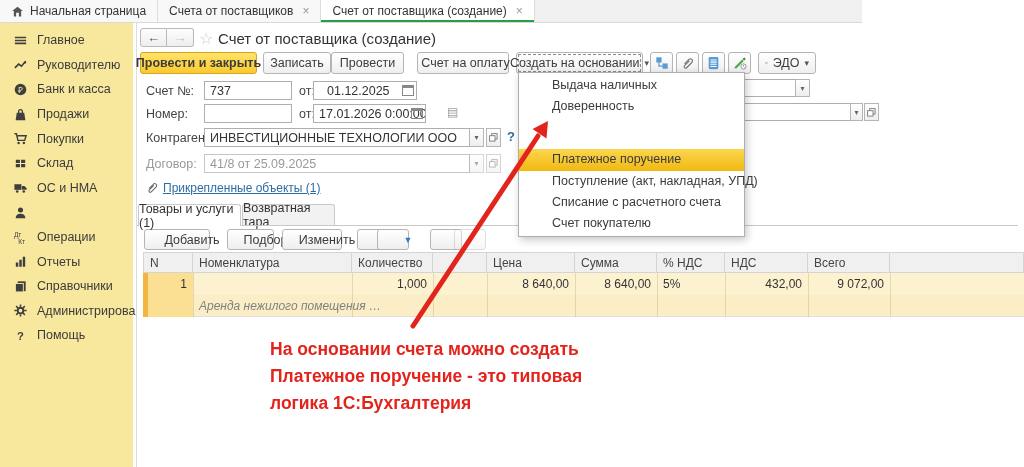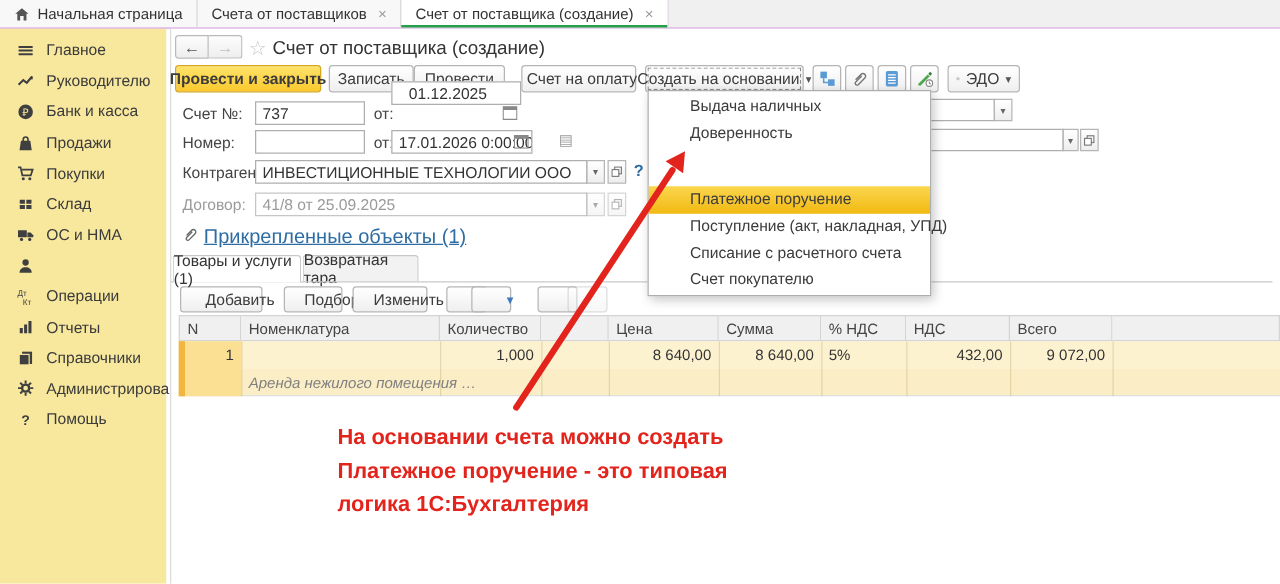--- a/index.html
+++ b/index.html
@@ -1,21 +1,21 @@
 <!DOCTYPE html>
 <html><head>
 <meta charset="utf-8">
 <style>
   * { margin:0; padding:0; box-sizing:border-box; }
   html,body { width:1024px; height:467px; overflow:hidden; }
   body { font-family:"Liberation Sans", sans-serif; background:#fff; position:relative; }
   .abs { position:absolute; }
 
   
-  .tabbar { position:absolute; left:0; top:0; width:1024px; height:23px; background:#d946ef; border-bottom:1px solid #d9d9d9; display:flex; }
+  .tabbar { position:absolute; left:0; top:0; width:862px; height:23px; background:#be185d; border-bottom:1px solid #d9d9d9; display:flex; }
   .tab { display:flex; align-items:center; gap:6px; padding:0 11px; font-size:12px; color:#333; background:#f8f8f8; border-right:1px solid #ddd; height:22px; white-space:nowrap; }
   .tab.active { background:#fff; box-shadow:inset 0 -2px 0 #24a148; }
   .tab .x { color:#999; font-size:12px; margin-left:3px; }
   .tabbar-rest { flex:1; background:#f0f0f0; }
 
   
   .sidebar { position:absolute; left:0; top:23px; width:133px; height:444px; background:#f8e89e; padding-top:5px; }
   .side-item { display:flex; align-items:center; gap:9px; height:24.6px; padding-left:13px; font-size:12.5px; color:#3b3b3b; }
   .side-item svg { width:15px; height:15px; flex:none; }
 
@@ -38,21 +38,21 @@
   .ibtn { position:absolute; top:52px; width:23px; height:22px; border:1px solid #b5b5b5; border-radius:3px; background:linear-gradient(#fff,#efefef); display:flex; align-items:center; justify-content:center; }
 
   
   .flabel { position:absolute; font-size:12.5px; color:#444; }
   .flabel.dim { color:#9a9a9a; }
   .finput { position:absolute; height:19px; border:1px solid #aeaeae; background:#fff; font-size:12.5px; color:#333; display:flex; align-items:center; padding:0 5px; white-space:nowrap; overflow:hidden; }
   .finput.dim { color:#9a9a9a; border-color:#c6c6c6; }
   .sbtn { position:absolute; height:19px; width:15px; border:1px solid #b5b5b5; background:linear-gradient(#fff,#eee); display:flex; align-items:center; justify-content:center; font-size:8px; color:#666; }
   .calic { position:absolute; }
   .qmark { position:absolute; color:#2d6da3; font-size:13px; font-weight:bold; }
-  .attach-link { position:absolute; left:163px; top:181px; font-size:16px; color:#2d6da3; text-decoration:underline; }
+  .attach-link { position:absolute; left:163px; top:181px; font-size:12px; color:#2d6da3; text-decoration:underline; }
 
   
   .stab { position:absolute; top:204px; height:22px; display:flex; align-items:center; justify-content:center; font-size:12.5px; color:#333; border:1px solid #c9c9c9; border-bottom:none; border-radius:3px 3px 0 0; }
   .stab.active { left:138px; width:103px; background:#fff; z-index:2; }
   .stab.idle { left:242px; width:93px; height:21px; background:#f2f2f2; }
   .panel-sep { position:absolute; left:137px; top:225px; width:881px; border-top:1px solid #c9c9c9; }
 
   
   .tbtn { position:absolute; top:229px; height:21px; border:1px solid #b5b5b5; border-radius:3px; background:linear-gradient(#fff,#efefef); font-size:12.5px; color:#3c3c3c; display:flex; align-items:center; justify-content:center;padding-left:30px; }
   .arrowglyph { font-size:9px; color:#3a7abd; }
@@ -257,21 +257,21 @@
       <rect x="2" y="2" width="12" height="10" rx="1" fill="none" stroke="#78889a" stroke-width="1.4"></rect>
       <path d="M3 4h10M3 7h10M3 10h6" stroke="#78889a" stroke-width="1.2"></path>
     </svg>
   <span>ЭДО</span>
   <span class="caret">▾</span>
 </div>
 
 <div class="flabel" style="left:146px;top:84px;">Счет №:</div>
 <div class="finput" style="left:204px;top:81px;width:88px;">737</div>
 <div class="flabel" style="left:299px;top:84px;">от:</div>
-<div class="finput" style="left:313px;top:65px;width:104px;padding-left:13px;">01.12.2025</div>
+<div class="finput" style="left:313px;top:81px;width:104px;padding-left:13px;">01.12.2025</div>
 <svg class="calic" style="left:402px;top:84px;" width="12" height="12" viewBox="0 0 12 12">
     <rect x="0.5" y="1.5" width="11" height="10" fill="none" stroke="#888"></rect>
     <rect x="0.5" y="1.5" width="11" height="2.5" fill="#888"></rect>
   </svg>
 
 <div class="flabel" style="left:146px;top:107px;">Номер:</div>
 <div class="finput" style="left:204px;top:104px;width:88px;"></div>
 <div class="flabel" style="left:299px;top:107px;">от:</div>
 <div class="finput" style="left:313px;top:104px;width:113px;">17.01.2026 0:00:00</div>
 <svg class="calic" style="left:411px;top:107px;" width="12" height="12" viewBox="0 0 12 12">

